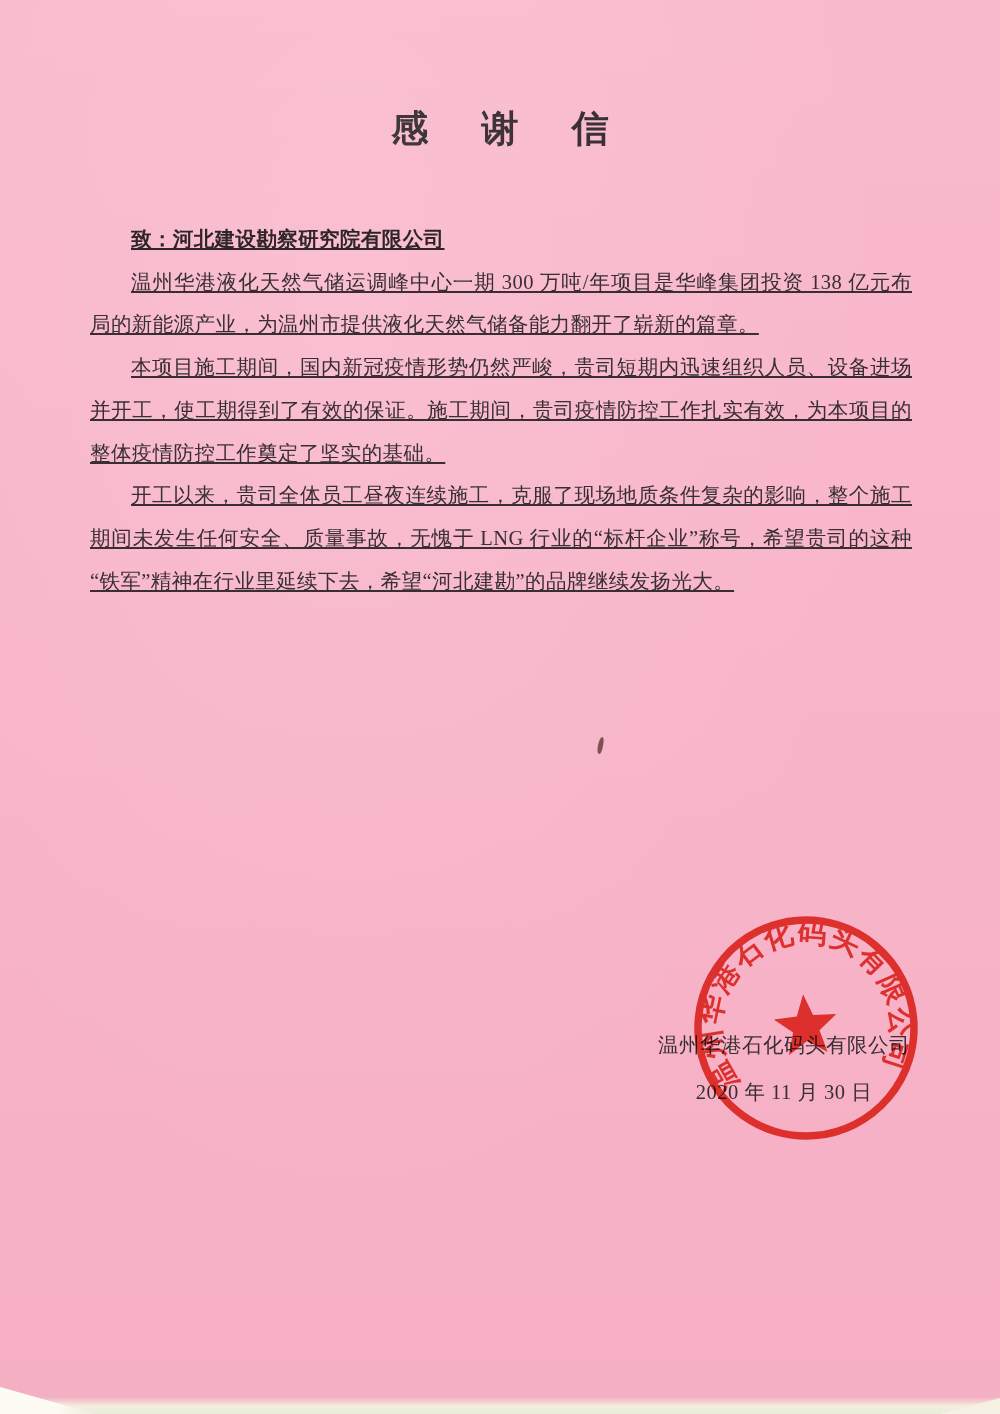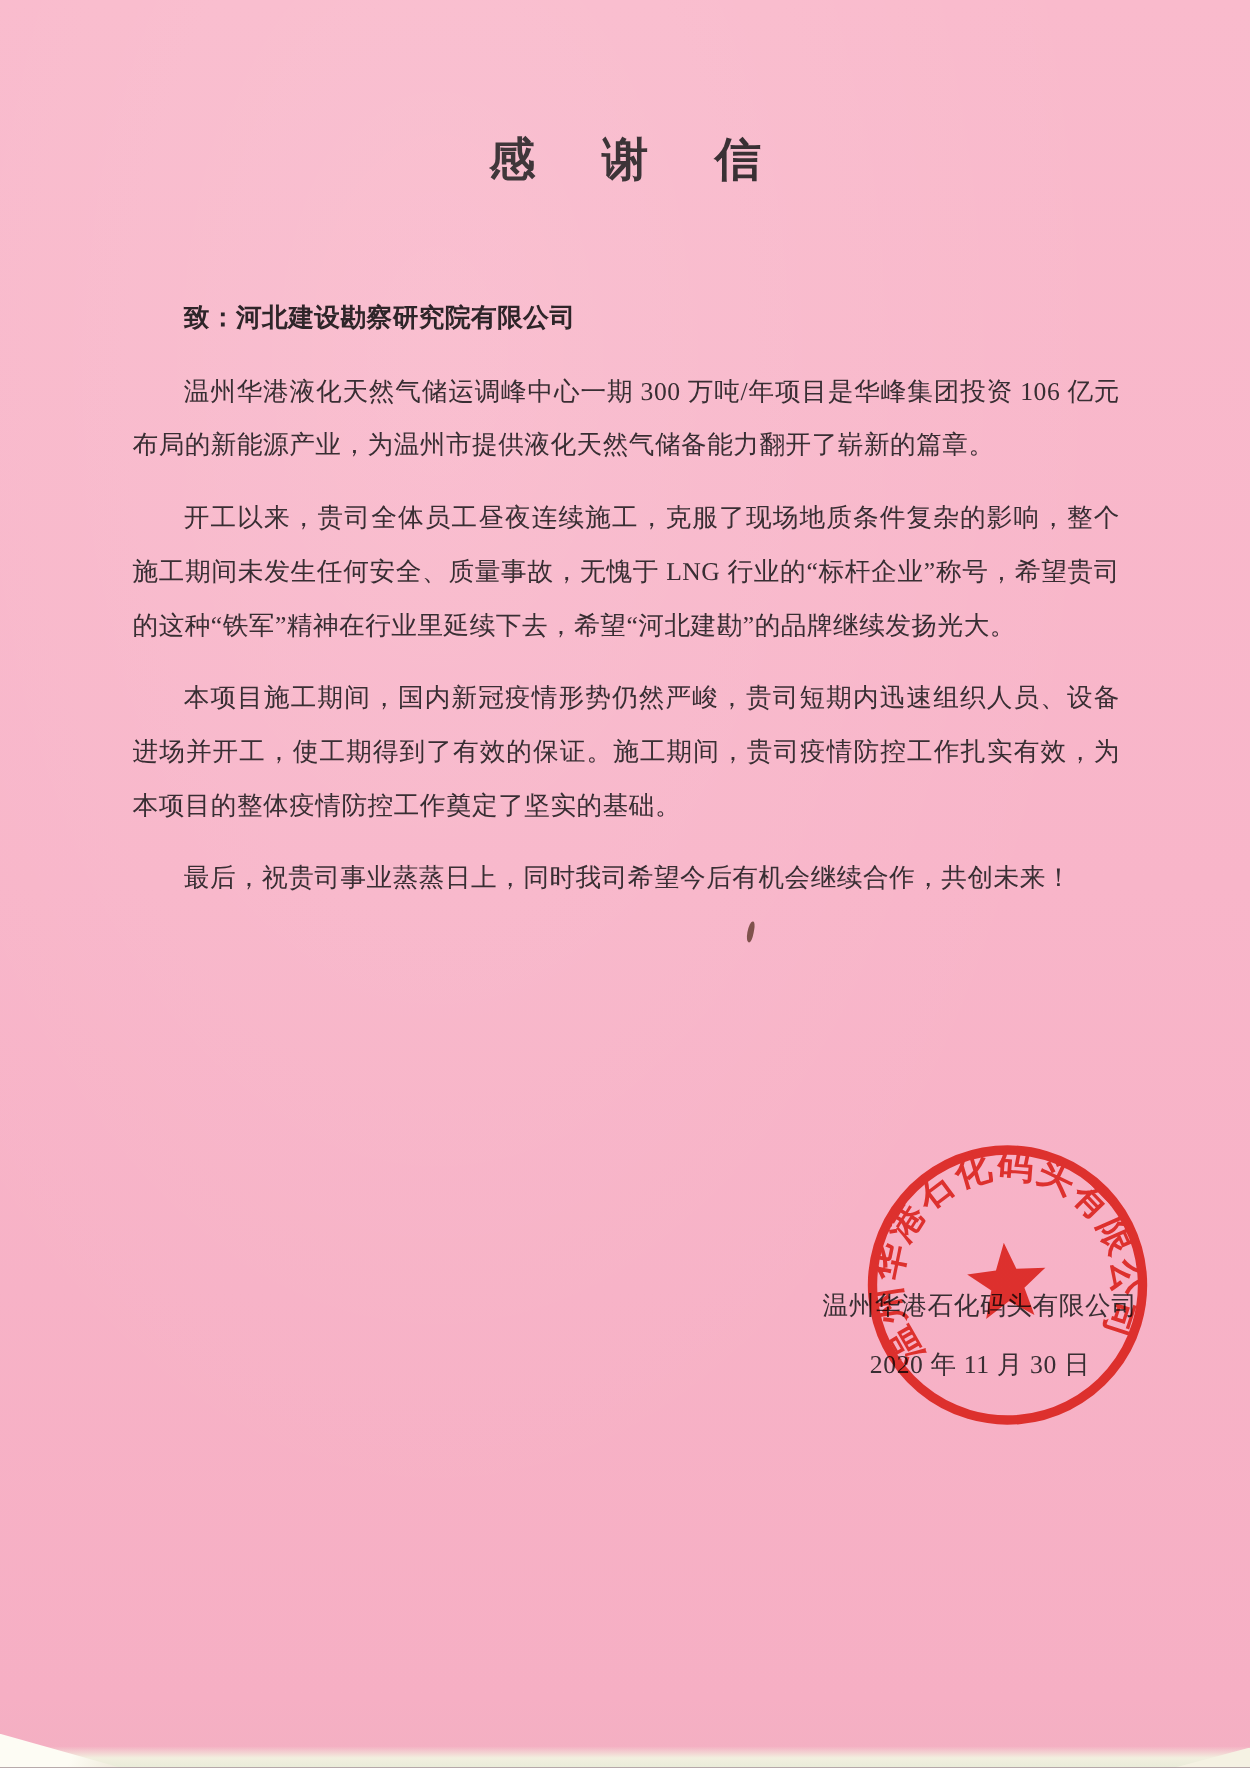--- a/index.html
+++ b/index.html
@@ -32,21 +32,21 @@
   .letter-body {
     position: absolute;
     left: 90px;
     top: 218px;
     width: 822px;
     font-size: 20.5px;
     line-height: 42.7px;
     text-align: justify;
     letter-spacing: 0.4px;
   }
-  .letter-body p { margin: 16px; }
+  .letter-body p { margin: 0; text-decoration: underline; }
   .recipient {
     font-weight: bold;
     text-indent: 2em;
     color: #2e2529;
   }
   .para { text-indent: 2em; }
   .signature {
     position: absolute;
     left: 648px;
     top: 1022px;
@@ -107,24 +107,23 @@
 </head>
 <body>
 
 <div class="page">
   <div class="paper-sheen"></div>
 
   <h1 class="title">感 谢 信</h1>
 
   <div class="letter-body">
     <p class="recipient">致：河北建设勘察研究院有限公司</p>
-    <p class="para">温州华港液化天然气储运调峰中心一期 300 万吨/年项目是华峰集团投资 106 亿元布局的新能源产业，为温州市提供液化天然气储备能力翻开了崭新的篇章。</p>
+    <p class="para">温州华港液化天然气储运调峰中心一期 300 万吨/年项目是华峰集团投资 138 亿元布局的新能源产业，为温州市提供液化天然气储备能力翻开了崭新的篇章。</p>
+    <p class="para">本项目施工期间，国内新冠疫情形势仍然严峻，贵司短期内迅速组织人员、设备进场并开工，使工期得到了有效的保证。施工期间，贵司疫情防控工作扎实有效，为本项目的整体疫情防控工作奠定了坚实的基础。</p>
     <p class="para">开工以来，贵司全体员工昼夜连续施工，克服了现场地质条件复杂的影响，整个施工期间未发生任何安全、质量事故，无愧于 LNG 行业的“标杆企业”称号，希望贵司的这种“铁军”精神在行业里延续下去，希望“河北建勘”的品牌继续发扬光大。</p>
-    <p class="para">本项目施工期间，国内新冠疫情形势仍然严峻，贵司短期内迅速组织人员、设备进场并开工，使工期得到了有效的保证。施工期间，贵司疫情防控工作扎实有效，为本项目的整体疫情防控工作奠定了坚实的基础。</p>
-    <p class="para">最后，祝贵司事业蒸蒸日上，同时我司希望今后有机会继续合作，共创未来！</p>
   </div>
 
   <div class="signature">
     <div>温州华港石化码头有限公司</div>
     <div>2020 年 11 月 30 日</div>
   </div>
 
   <div class="stamp">
     <svg viewBox="0 0 236 236" width="236" height="236">
       <defs>

